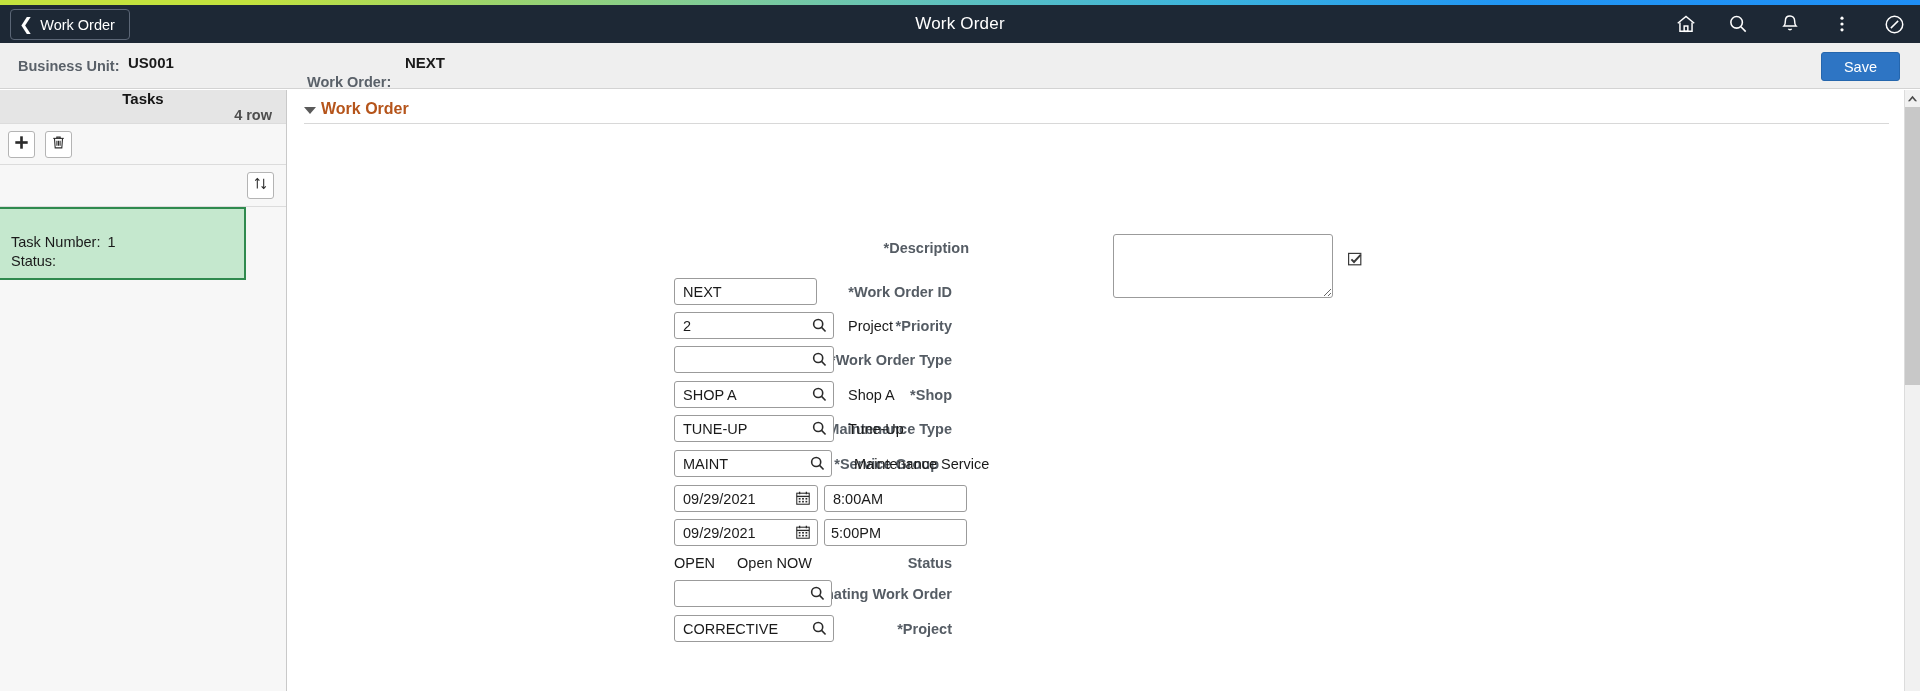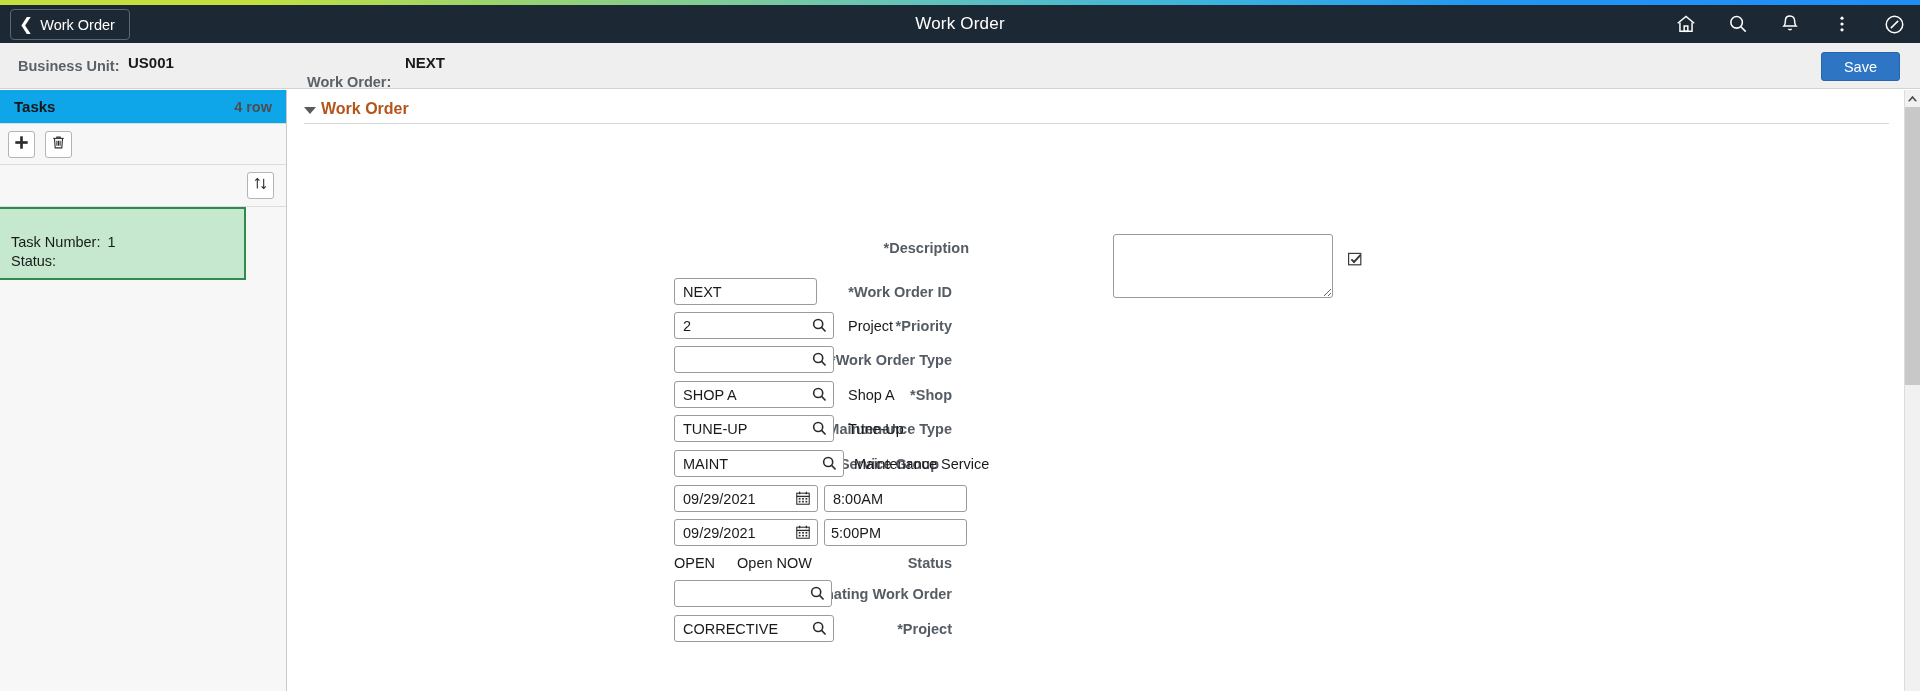--- a/index.html
+++ b/index.html
@@ -96,23 +96,23 @@
 
   
   #tasks-panel {
     position: absolute; top: 90px; left: 0;
     width: 287px; height: 601px;
     background: #f7f7f7;
     border-right: 1px solid #c9c9c9;
   }
   #tasks-head {
     position: absolute; top: 0; left: 0; width: 286px; height: 34px;
-    background: #0ea5e9;
+    background: #e5e5e5;
     border-bottom: 1px solid #dcdcdc;
-    display: flex; align-items: center; padding: 0 14px;
+    display: flex; align-items: center; padding: 0 14px; flex-direction: column;
   }
   #tasks-title { font-size: 15px; font-weight: bold; color: #161616; }
   #tasks-rowcount {
     margin-left: auto; font-size: 14.5px; font-weight: bold; color: #4e4e4e;
   }
   #tasks-toolbar {
     position: absolute; top: 34px; left: 0; width: 286px; height: 41px;
     border-bottom: 1px solid #dcdcdc;
     display: flex; align-items: center; gap: 10px; padding: 0 8px;
   }
@@ -430,21 +430,21 @@
           <circle cx="7.6" cy="7.4" r="4.8"></circle>
             <path d="M11.2 11 15.4 15.3"></path>
         </svg>
       </span>
     </div>
     <div class="f-side" style="left:561px;">Tune-Up</div>
   </div>
 
   <div class="form-row" style="top:360px;">
     <div class="f-label" style="left:252px;">*Service Group</div>
-    <div class="lookup-wrap" style="left:387px; width:170px;">
+    <div class="lookup-wrap" style="left:387px; width:158px;">
       <input class="f-input" value="MAINT" style="">
       <span class="lookup-ico">
         <svg width="17" height="17" viewBox="0 0 18 18" fill="none" stroke="#2b2b2b" stroke-width="1.7">
           <circle cx="7.6" cy="7.4" r="4.8"></circle>
             <path d="M11.2 11 15.4 15.3"></path>
         </svg>
       </span>
     </div>
     <div class="f-side" style="left:567px;">Maintenance Service</div>
   </div>

